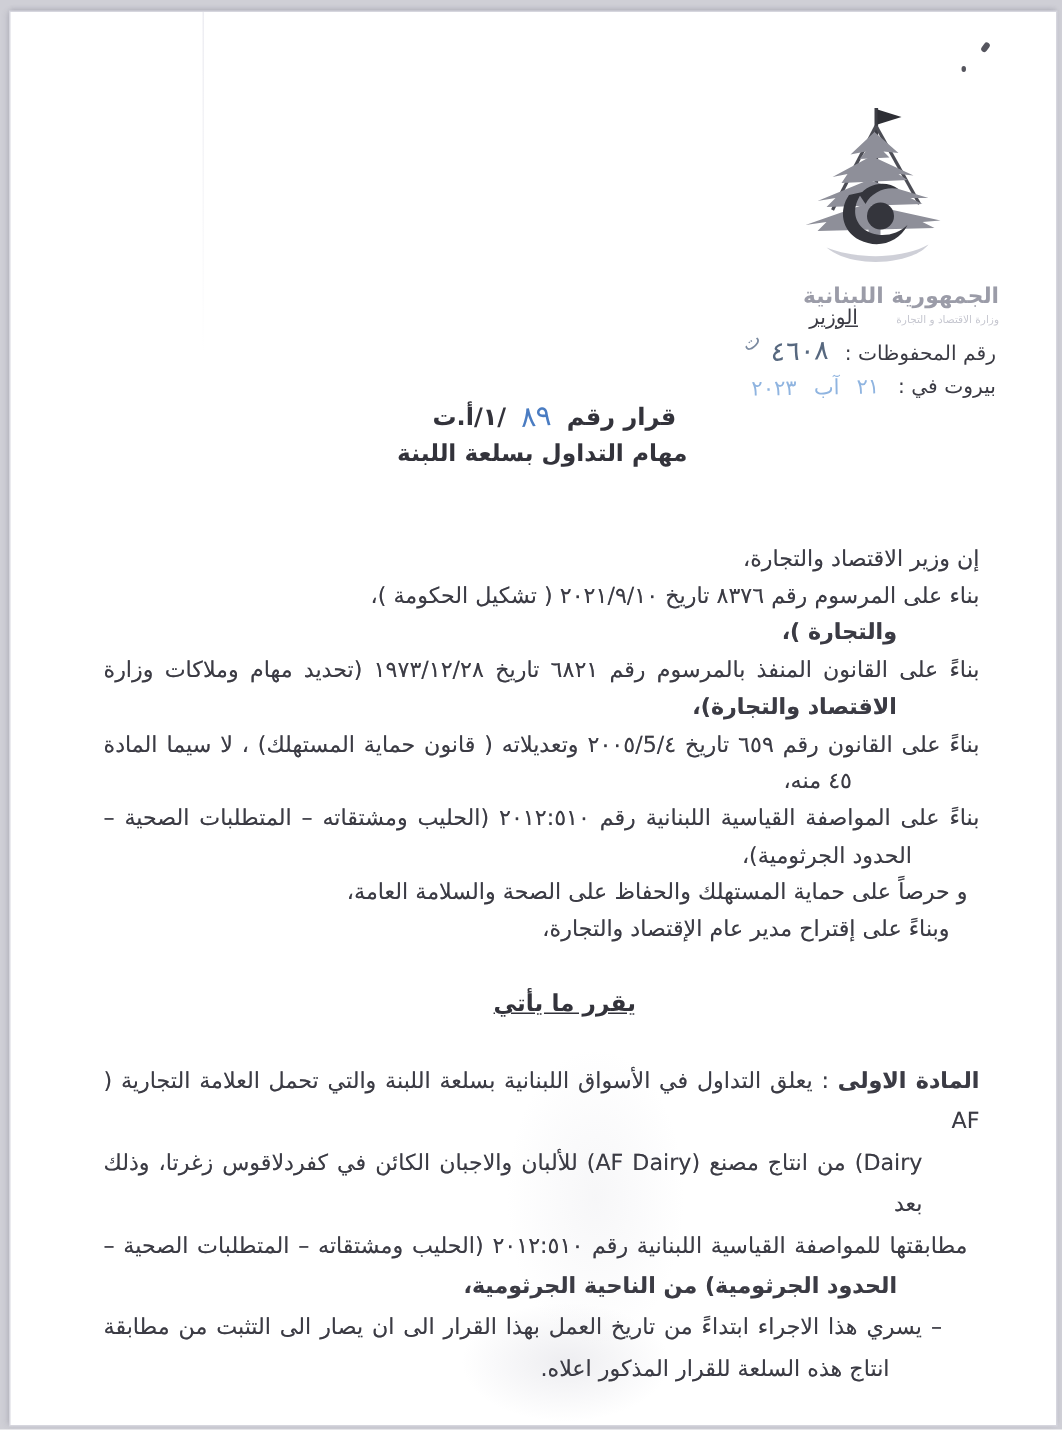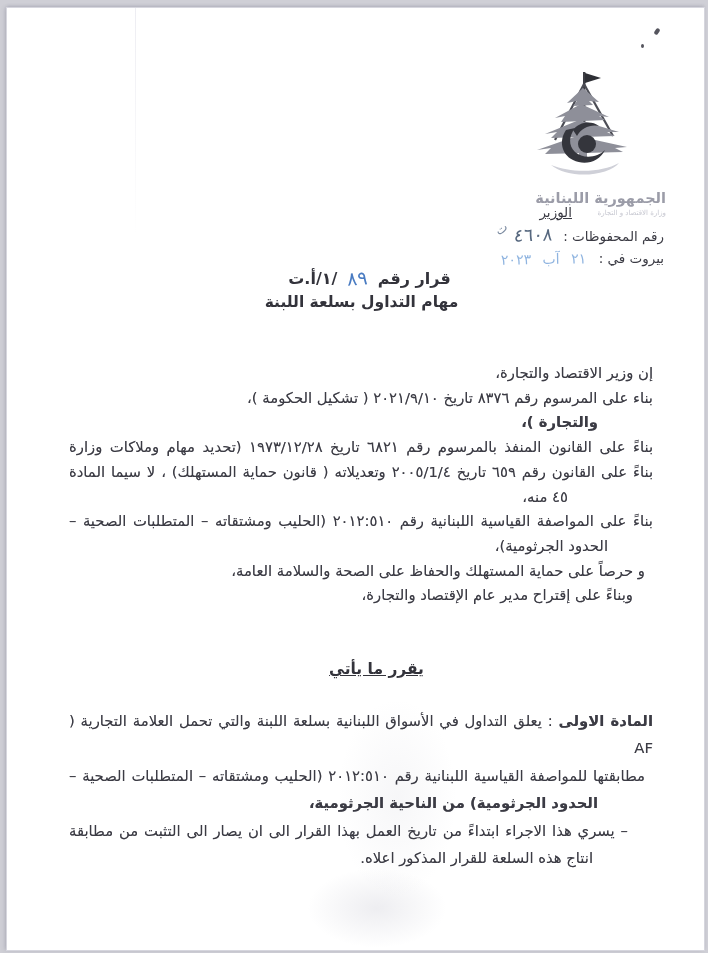--- a/index.html
+++ b/index.html
@@ -109,31 +109,33 @@
       <span>/١/أ.ت</span>
     </div>
     <div class="t2">مهام التداول بسلعة اللبنة</div>
   </div>
 
   <div class="preamble bodytext">
     <div class="bline">إن وزير الاقتصاد والتجارة،</div>
     <div class="bline">بناء على المرسوم رقم ٨٣٧٦ تاريخ ٢٠٢١/٩/١٠ ( تشكيل الحكومة )،</div>
     <div class="bline ind55">والتجارة )،</div>
     <div class="bline just">بناءً على القانون المنفذ بالمرسوم رقم ٦٨٢١ تاريخ ١٩٧٣/١٢/٢٨ (تحديد مهام وملاكات وزارة</div>
-    <div class="bline just">بناءً على القانون رقم ٦٥٩ تاريخ ٢٠٠٥/1/٤ وتعديلاته ( قانون حماية المستهلك) ، لا سيما المادة</div>
+    <div class="bline ind55">الاقتصاد والتجارة)،</div>
+    <div class="bline just">بناءً على القانون رقم ٦٥٩ تاريخ ٢٠٠٥/5/٤ وتعديلاته ( قانون حماية المستهلك) ، لا سيما المادة</div>
     <div class="bline ind85">٤٥ منه،</div>
     <div class="bline just">بناءً على المواصفة القياسية اللبنانية رقم ٢٠١٢:٥١٠ (الحليب ومشتقاته – المتطلبات الصحية –</div>
     <div class="bline ind45">الحدود الجرثومية)،</div>
     <div class="bline ind8">و حرصاً على حماية المستهلك والحفاظ على الصحة والسلامة العامة،</div>
     <div class="bline ind20">وبناءً على إقتراح مدير عام الإقتصاد والتجارة،</div>
   </div>
 
   <div class="op-head">يقرر ما يأتي</div>
 
   <div class="article bodytext">
     <div class="bline just"><span class="alabel">المادة الاولى</span><span> : </span><span>يعلق التداول في الأسواق اللبنانية بسلعة اللبنة والتي تحمل العلامة التجارية ( AF</span></div>
+    <div class="bline just ind38">Dairy) من انتاج مصنع (AF Dairy) للألبان والاجبان الكائن في كفردلاقوس زغرتا، وذلك بعد</div>
     <div class="bline just ind8">مطابقتها للمواصفة القياسية اللبنانية رقم ٢٠١٢:٥١٠ (الحليب ومشتقاته – المتطلبات الصحية –</div>
     <div class="bline ind55">الحدود الجرثومية) من الناحية الجرثومية،</div>
     <div class="bline just ind25">– يسري هذا الاجراء ابتداءً من تاريخ العمل بهذا القرار الى ان يصار الى التثبت من مطابقة</div>
     <div class="bline ind60">انتاج هذه السلعة للقرار المذكور اعلاه.</div>
   </div>
 
 </div>
 
 </body></html>

